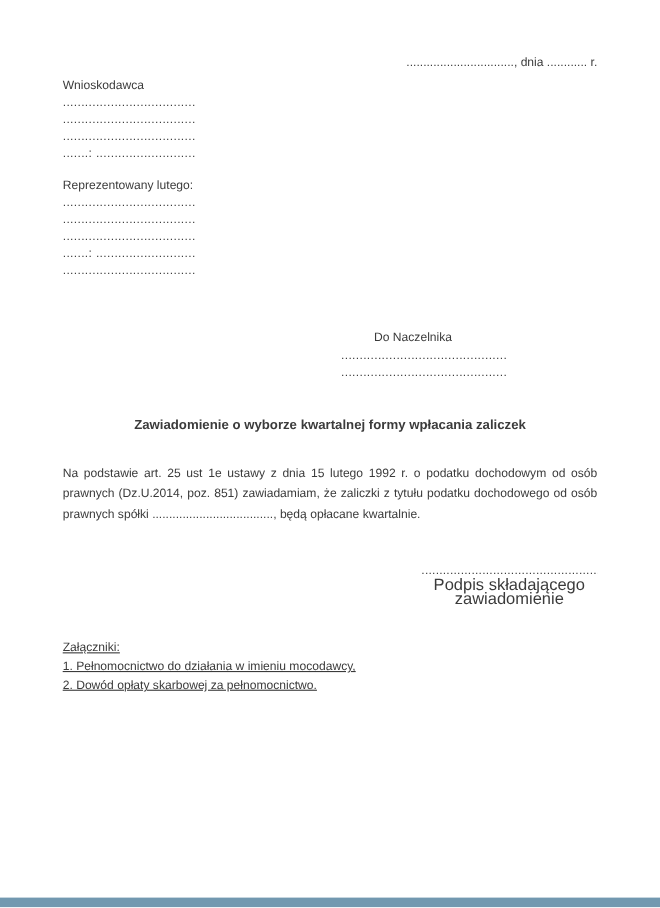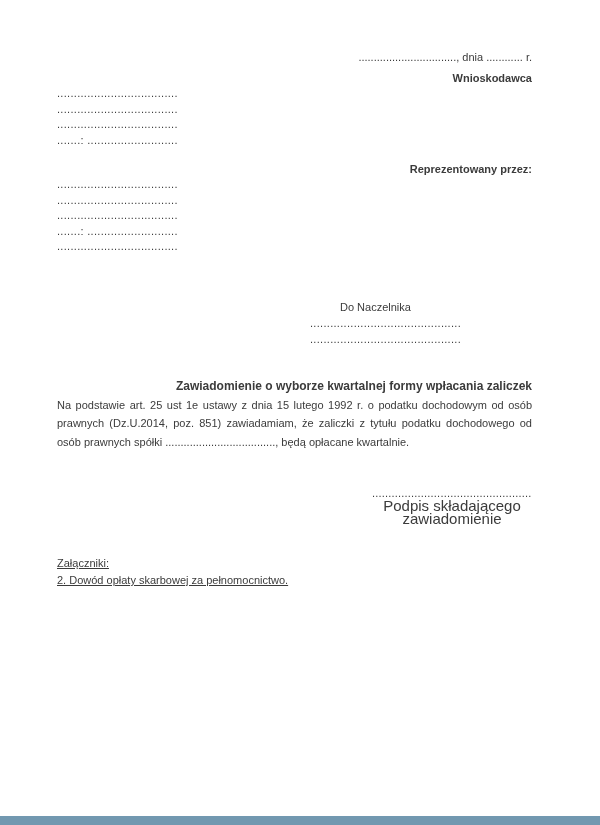--- a/index.html
+++ b/index.html
@@ -14,33 +14,32 @@
     background: #ffffff;
     font-family: "Liberation Sans", sans-serif;
     color: #3b3b3b;
     font-size: 11px;
     overflow: hidden;
     box-sizing: border-box;
   }
   .content {
     position: absolute;
     left: 57px;
-    right: 68px;
+    right: 57px;
     top: 0;
   }
   .date-row {
     margin-top: 50px;
     text-align: right;
     line-height: 14px;
   }
   .block-label {
-    font-weight: bold;
+    font-weight: normal;
     margin-top: 6px;
     line-height: 16px;
-    text-align: right;
   }
   .fill-line {
     line-height: 15.5px;
     letter-spacing: 0.3px;
     white-space: pre;
   }
   .rep-label {
     margin-top: 13px;
   }
   .addressee {
@@ -49,26 +48,27 @@
   }
   .addressee .addr-label {
     line-height: 16px;
     padding-left: 30px;
   }
   .addressee .fill-line {
     line-height: 16px;
   }
   .doc-title {
     margin-top: 30px;
-    text-align: right;
+    text-align: center;
     font-weight: bold;
     font-size: 12px;
     line-height: 19px;
   }
   .body-par {
+    margin-top: 26px;
     text-align: justify;
     line-height: 18.5px;
   }
   .signature {
     margin-top: 36px;
     margin-left: auto;
     width: 160px;
     text-align: center;
   }
   .signature .sig-line {
@@ -105,21 +105,21 @@
 
     <div>
       <div class="block-label">Wnioskodawca</div>
       <div class="fill-line">....................................</div>
       <div class="fill-line">....................................</div>
       <div class="fill-line">....................................</div>
       <div class="fill-line">.......: ...........................</div>
     </div>
 
     <div>
-      <div class="block-label rep-label">Reprezentowany przez:</div>
+      <div class="block-label rep-label">Reprezentowany lutego:</div>
       <div class="fill-line">....................................</div>
       <div class="fill-line">....................................</div>
       <div class="fill-line">....................................</div>
       <div class="fill-line">.......: ...........................</div>
       <div class="fill-line">....................................</div>
     </div>
 
     <div class="addressee">
       <div class="addr-label">Do Naczelnika</div>
       <div class="fill-line">.............................................</div>
@@ -132,19 +132,20 @@
 
     <div class="body-par">Na podstawie art. 25 ust 1e ustawy z dnia 15 lutego 1992 r. o podatku dochodowym od osób prawnych (Dz.U.2014, poz. 851) zawiadamiam, że zaliczki z tytułu podatku dochodowego od osób prawnych spółki ...................................., będą opłacane kwartalnie.</div>
 
     <div class="signature">
       <div class="sig-line">..................................................</div>
       <div class="sig-caption">Podpis składającego zawiadomienie</div>
     </div>
 
     <div class="attachments">
       <div>Załączniki:</div>
+      <div>1. Pełnomocnictwo do działania w imieniu mocodawcy,</div>
       <div>2. Dowód opłaty skarbowej za pełnomocnictwo.</div>
     </div>
 
   </div>
 
   <div class="footer-bar" style="background: rgb(114, 152, 176);"></div>
 </div>
 
 </body></html>

